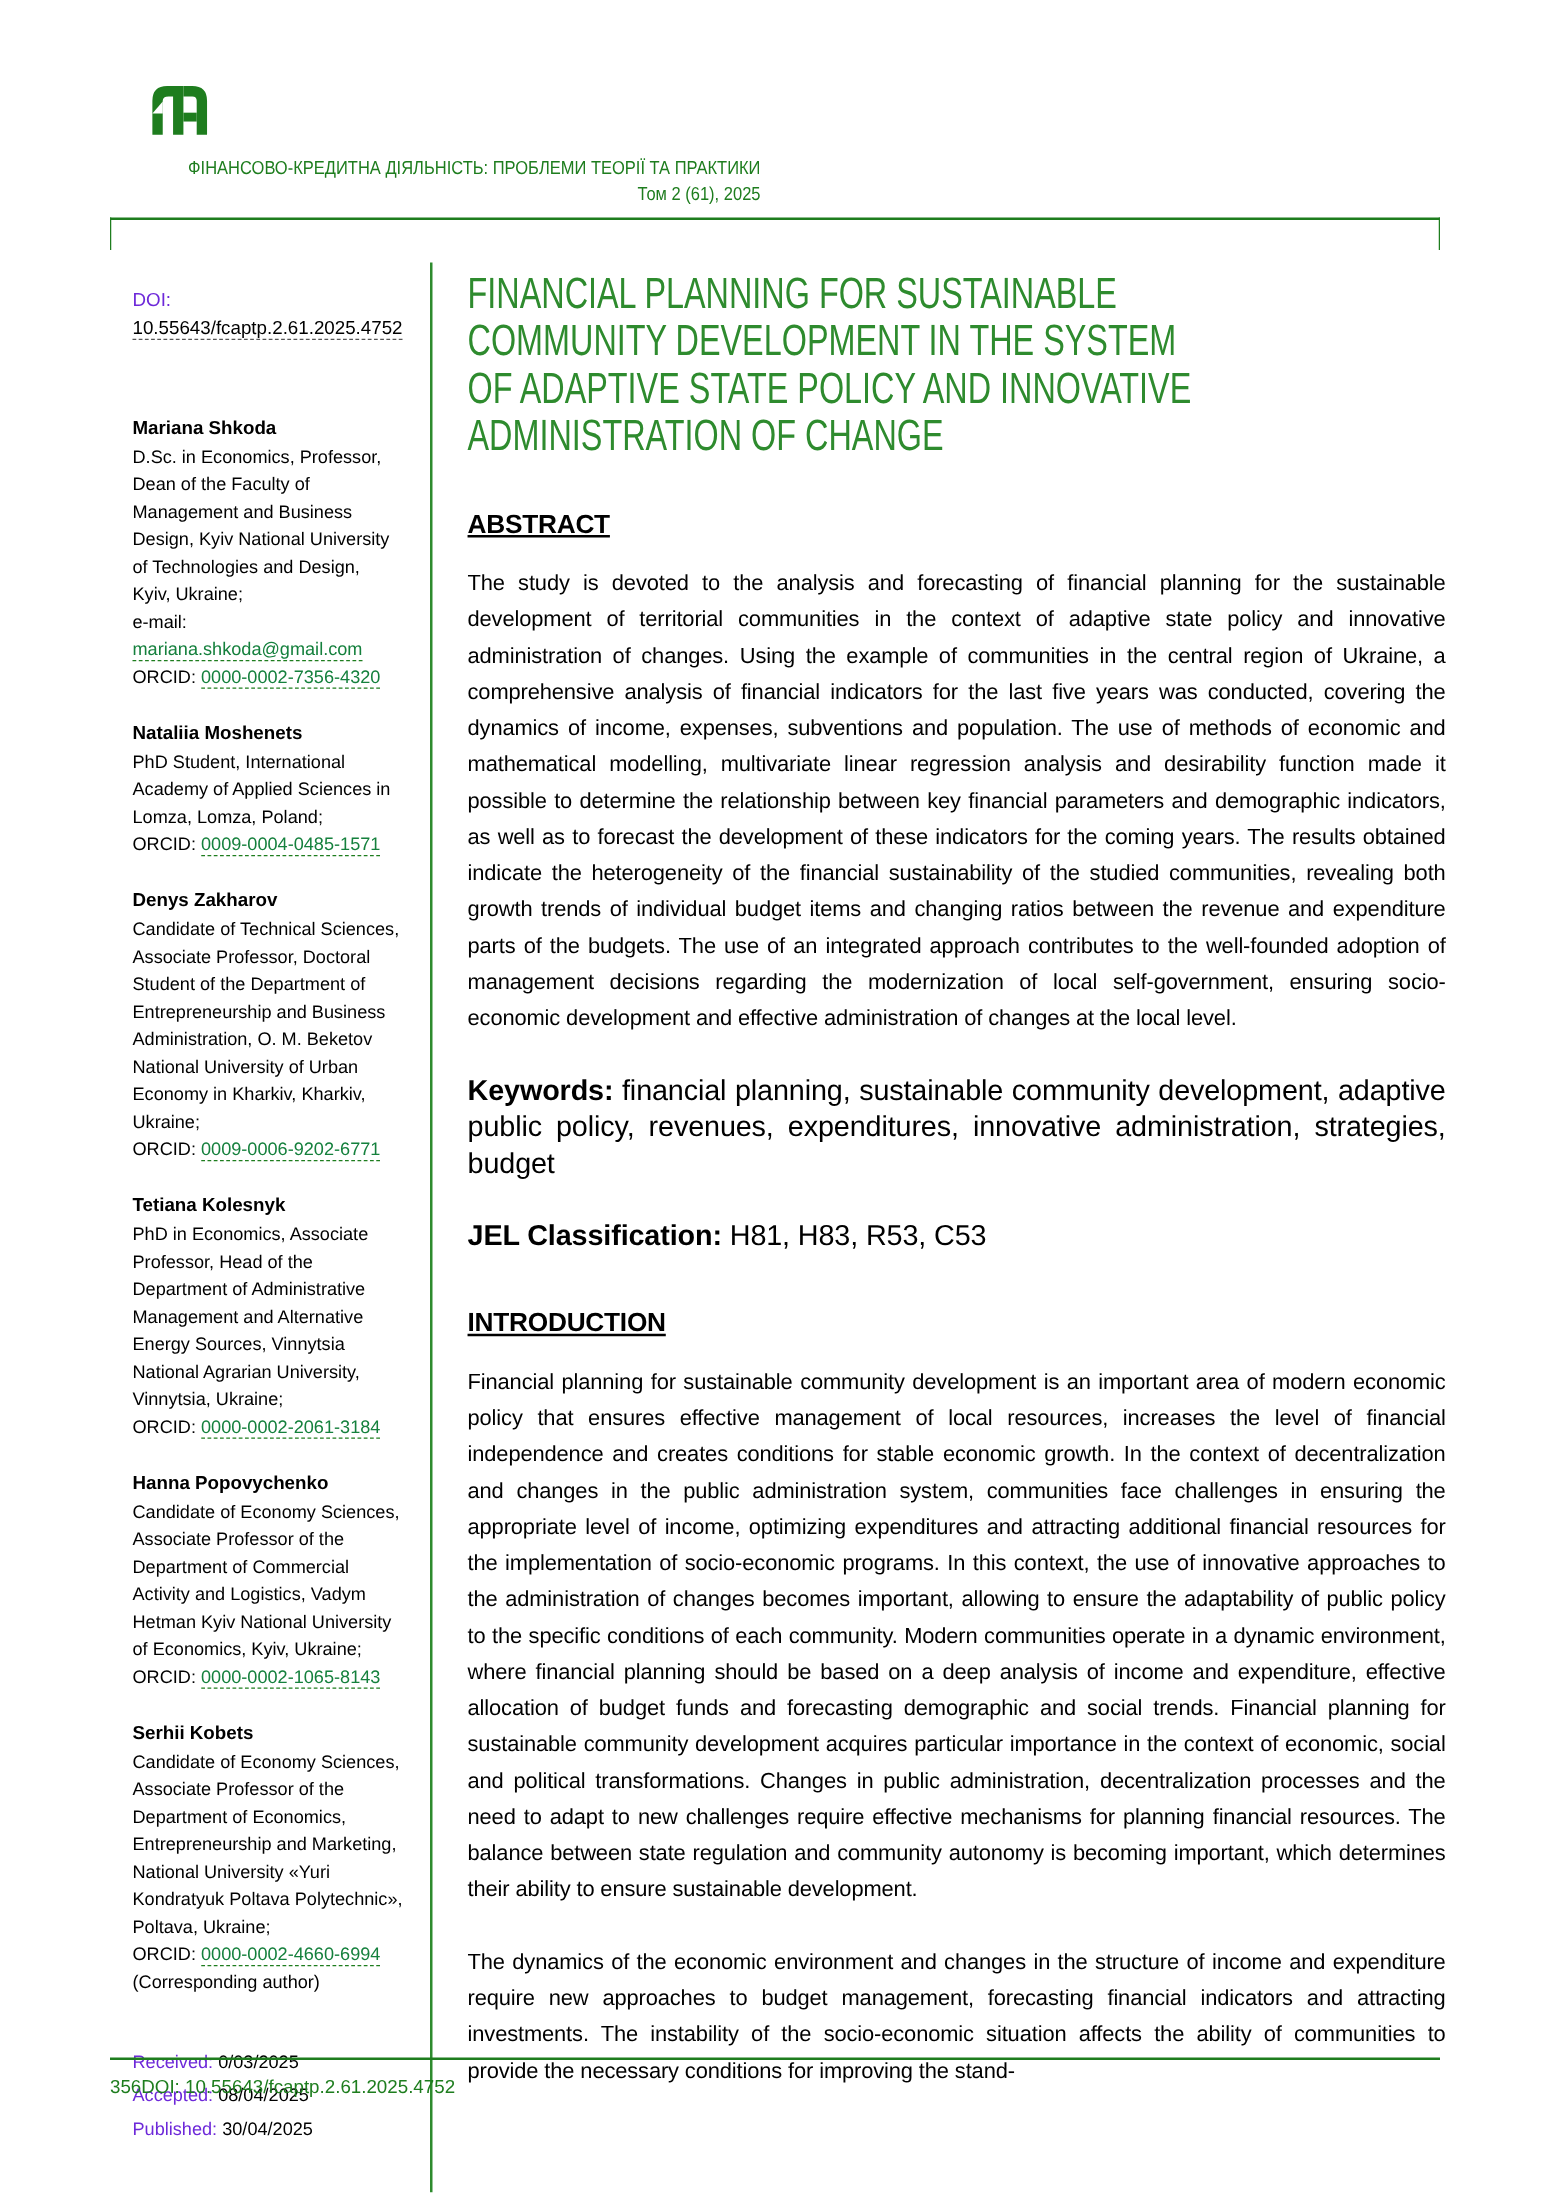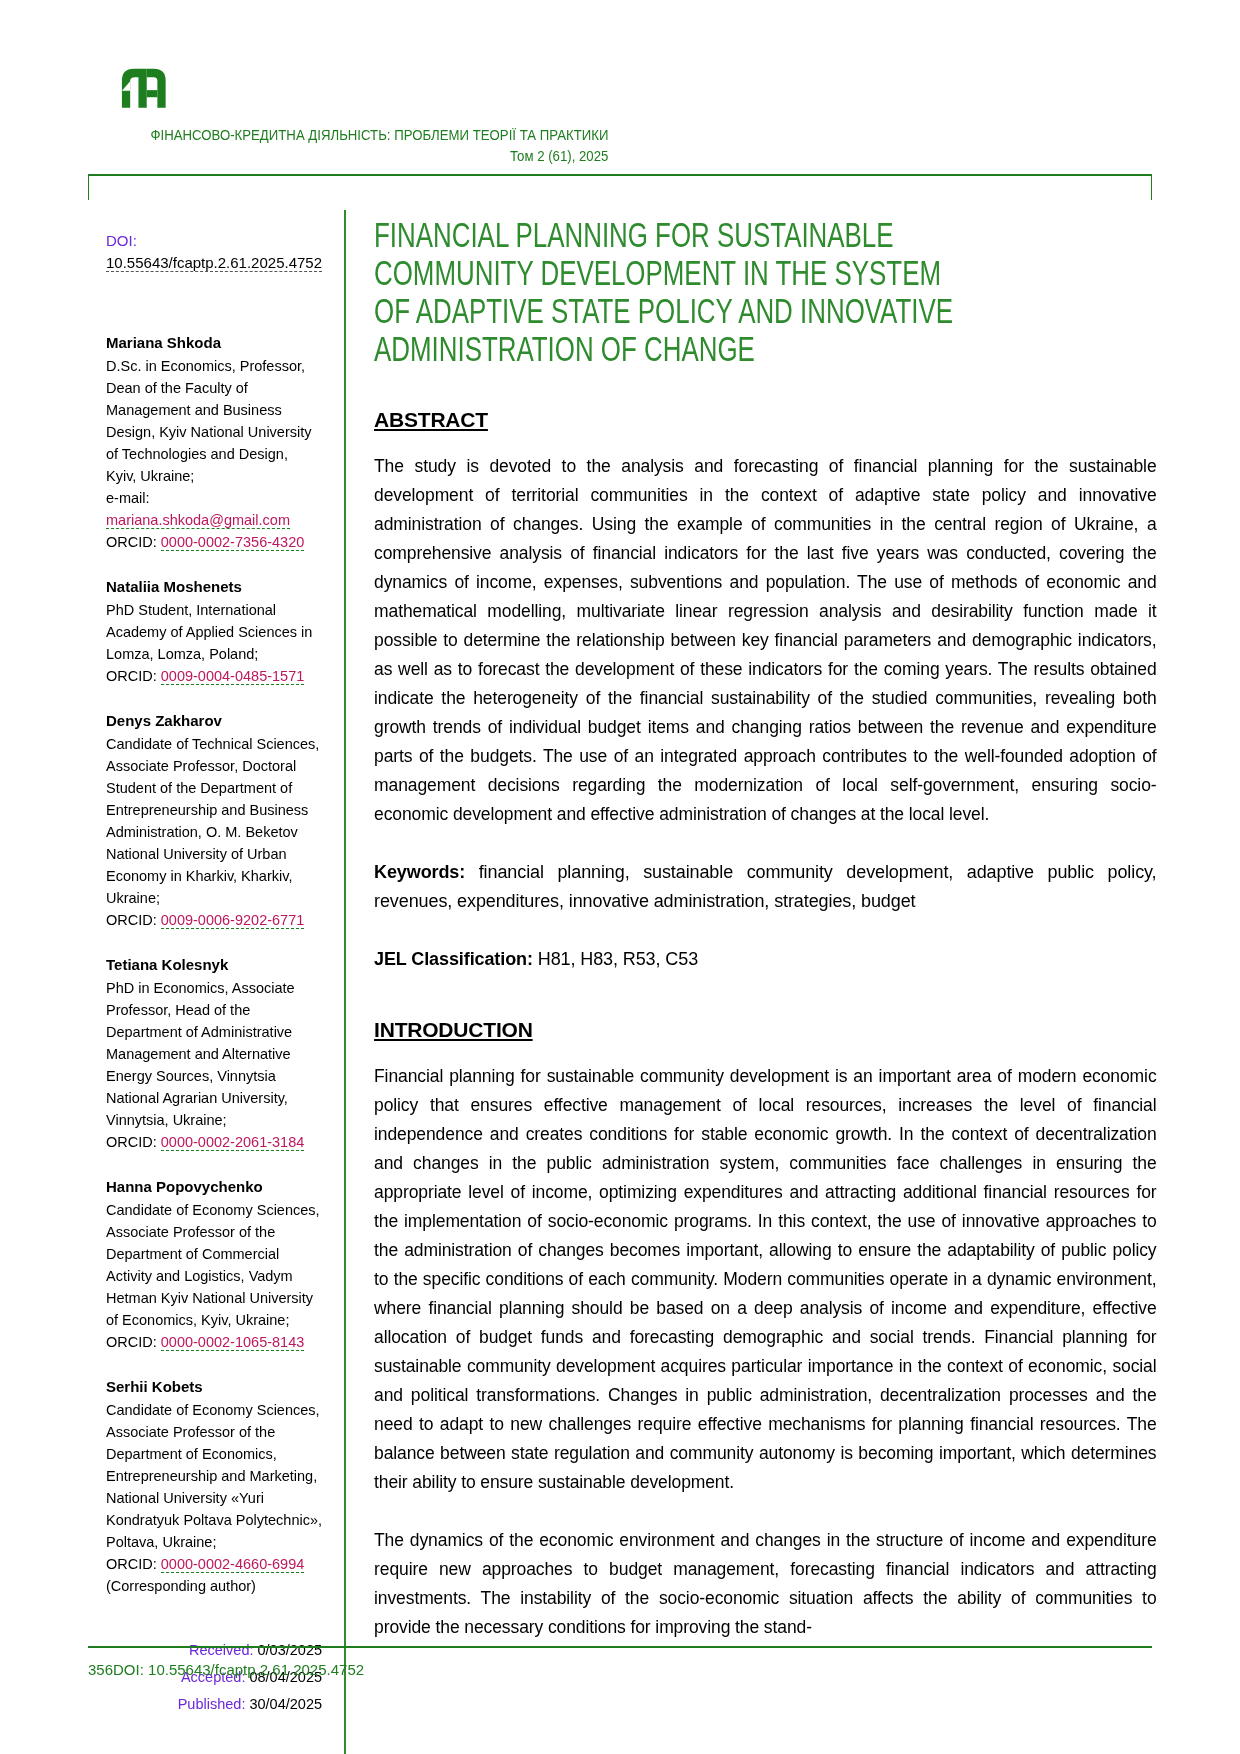--- a/index.html
+++ b/index.html
@@ -19,38 +19,38 @@
   .logo { width:52px; height:60px; margin-left:28px; }
   .journal-head { text-align:right; color:#1e7d1e; font-size:15px; line-height:21px; padding-top:8px;
                   transform:scaleX(0.88); transform-origin:100% 0; white-space:nowrap; }
   .top-rule { margin-top:8px; height:24px; border-top:2px solid #1e7d1e;
               border-left:1px solid #1e7d1e; border-right:1px solid #1e7d1e; }
   
   .content { display:flex; align-items:stretch; }
   .sidebar { width:278px; box-sizing:border-box; padding:0 22px 0 18px; font-size:14.5px; line-height:22px; }
   .main { flex:1; border-left:2px solid #2e8b2e; padding-left:28px; margin-top:10px; }
   
-  .glink { color:#be185d; text-decoration:none; border-bottom:1px dashed #1e7d1e; }
+  .glink { color:#15803d; text-decoration:none; border-bottom:1px dashed #1e7d1e; }
   .klink { color:#000; text-decoration:none; border-bottom:1px dashed #555; }
   .green-label { color:#6d28d9; }
   
   .doi-line { margin-top:30px; font-size:15px; }
   .authors { margin-top:58px; }
   .author { margin-bottom:23px; }
   .author-name { font-weight:bold; font-size:15px; margin-bottom:1px; }
   .dates { margin-top:40px; }
-  .date-row { line-height:27px;text-align:right; }
+  .date-row { line-height:27px; }
   .copyright { margin-top:50px; line-height:23px; }
   
   .title { color:#2e8b2e; font-size:35px; line-height:38px; margin-top:6px; }
   .title .tline { transform:scaleX(0.74); transform-origin:0 0; white-space:nowrap; }
   .section-heading { font-size:21px; font-weight:bold; letter-spacing:-0.2px; margin:40px 0 20px 0;text-decoration:underline; }
   .section-heading.intro { margin-top:44px; }
   .body-p { font-size:17.5px; line-height:29px; text-align:justify; margin:0 0 29px 0; letter-spacing:-0.1px; }
-  .kw-p, .jel-p { font-size:18px; line-height:29px; text-align:justify; margin:0 0 29px 0; letter-spacing:-0.1px; }
+  .kw-p, .jel-p { font-size:23px; line-height:29px; text-align:justify; margin:0 0 29px 0; letter-spacing:-0.1px; }
   .blabel { font-weight:bold; }
   
   .footer { position:absolute; left:88px; right:88px; top:1646px;
             border-top:2px solid #1e7d1e; display:flex; justify-content:flex-start;
             padding-top:13px; color:#1e7d1e; font-size:15px; }
 </style>
 </head>
 <body>
 
 <div class="page">

